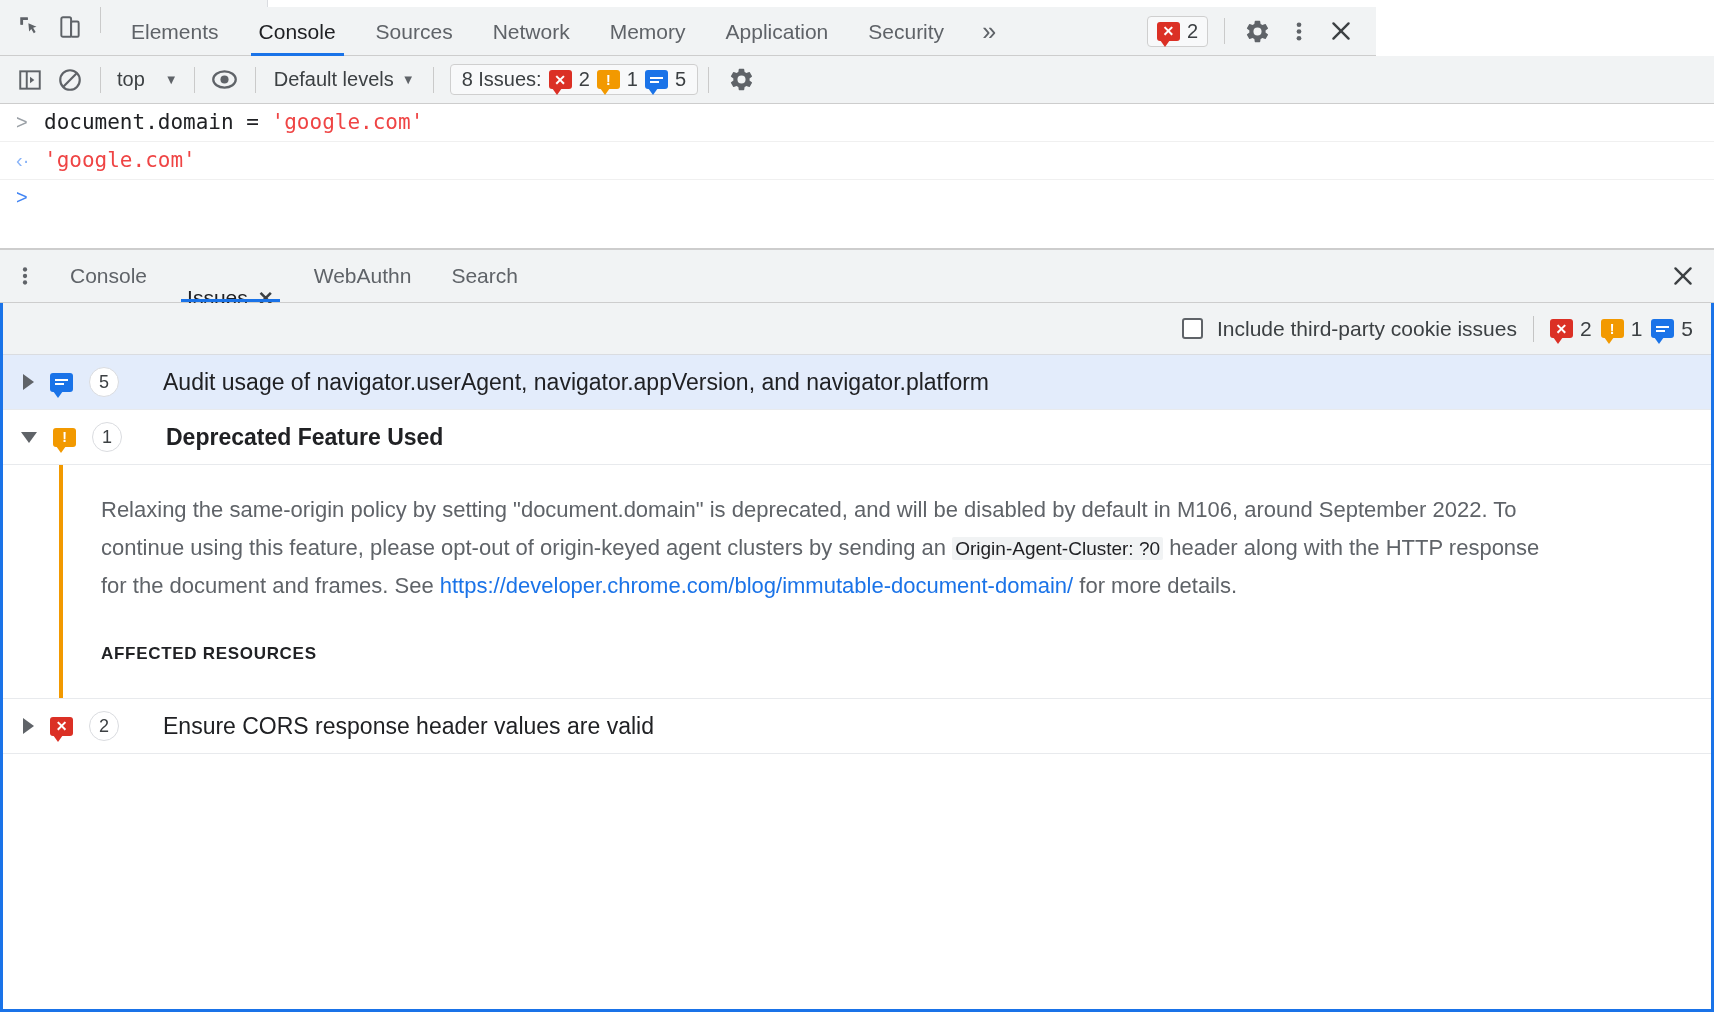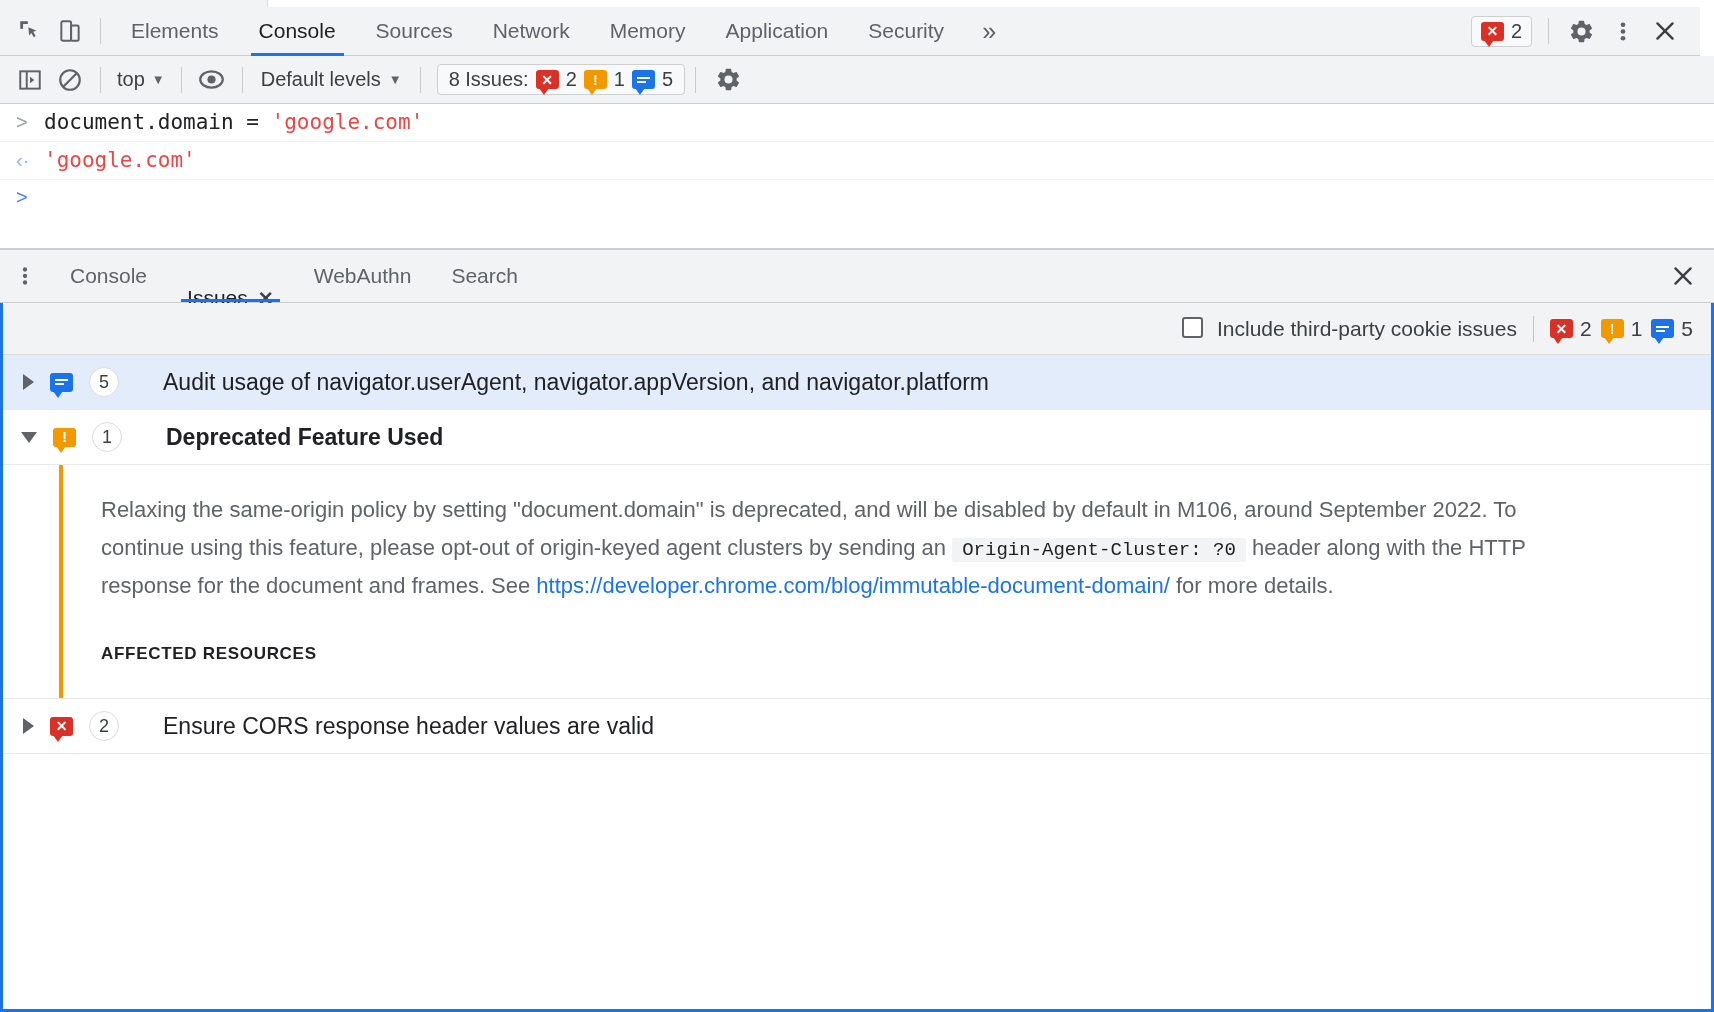--- a/index.html
+++ b/index.html
@@ -17,24 +17,24 @@
     position: absolute; top: 0; left: 0; width: 1714px; height: 7px;
     background: #ffffff;
   }
   .chrome-sliver .tab-ghost {
     position: absolute; left: 0; top: 0; width: 268px; height: 7px;
     background: #f1f3f4; border-right: 1px solid #dadce0;
   }
 
   
   .devtools-toolbar {
-    position: absolute; top: 7px; left: 0; width: 1700px; height: 49px;
+    position: absolute; top: 7px; left: 0; width: 1376px; height: 49px;
     background: #f1f3f4;
     border-bottom: 1px solid #cdcdcd;
-    display: flex; align-items: center;
+    display: flex; 
   }
   .tb-icon-btn {
     width: 40px; height: 40px;
     display: flex; align-items: center; justify-content: center;
     cursor: pointer; flex: none;
   }
   .tb-icon-btn:first-child { margin-left: 10px; }
   .tb-sep {
     width: 1px; height: 26px; background: #cacaca;
     margin: 0 10px; flex: none;
@@ -89,21 +89,21 @@
   .kebab { cursor: pointer; padding: 0 9px; display: flex; align-items: center; }
   .close-x { cursor: pointer; padding: 0 10px; display: flex; align-items: center; }
 
   
   .console-toolbar {
     position: absolute; top: 56px; left: 0; width: 1714px; height: 48px;
     background: #f1f3f4; border-bottom: 1px solid #cdcdcd;
     display: flex; align-items: center;
   }
   .ctx-select {
-    display: flex; align-items: center; gap: 7px;
+    display: flex; align-items: center; gap: 20px;
     font-size: 20px; color: #3c4043; cursor: pointer; padding: 0 6px;
   }
   .caret { font-size: 13px; color: #5f6368; }
   .filter-input {
     flex: 1; height: 33px; margin: 0 12px;
     border: 1px solid #bdc1c6; border-radius: 2px; background: #fff;
     font-size: 20px; color: #3c4043; padding: 0 10px;
     font-family: "Liberation Sans", sans-serif;
   }
   .filter-input::placeholder { color: #80868b; }
@@ -182,21 +182,21 @@
     border-right: 3px solid #1a73e8;
     border-bottom: 3px solid #1a73e8;
     overflow: hidden; background: #fff;
   }
   .issues-header {
     height: 52px; background: #f1f3f4;
     border-bottom: 1px solid #dadce0;
     display: flex; align-items: center; justify-content: flex-end;
     padding-right: 18px; gap: 16px;
   }
-  .cookie-check { display: flex; gap: 14px; cursor: pointer; }
+  .cookie-check { display: flex; align-items: center; gap: 14px; cursor: pointer; }
   .cb-box {
     width: 21px; height: 21px; border: 2px solid #5f6368; border-radius: 3px;
     background: #fff; flex: none;
   }
   .cookie-check .lbl { font-size: 21px; color: #3c4043; }
   .hdr-sep { width: 1px; height: 26px; background: #c4c4c4; }
   .counter-group { display: flex; align-items: center; gap: 9px; }
   .counter-group .pair { display: flex; align-items: center; gap: 7px; }
   .counter-group .num { font-size: 21px; color: #3c4043; }
 
@@ -228,23 +228,23 @@
     display: flex; background: #fff;
     border-bottom: 1px solid #e8eaed;
   }
   .accent-bar { width: 4px; background: #f29900; flex: none; margin-left: 56px; }
   .body-content { padding: 26px 40px 34px 38px; flex: 1; }
   .desc {
     font-size: 22px; line-height: 1.72; color: #5f6368;
     max-width: 1450px;
   }
   .desc code {
-    font-family: Liberation Mono, monospace;
+    font-family: Liberation Sans, sans-serif;
     font-size: 19px; background: #f1f3f4; color: #202124;
-    padding: 1px 10px; border-radius: 2px;
+    padding: 1px 3px; border-radius: 2px;
   }
   .desc a { color: #1a73e8; text-decoration: none; }
   .section-label {
     margin-top: 40px; font-size: 17px; font-weight: bold;
     letter-spacing: 0.7px; color: #202124; text-transform: uppercase;
   }
   .resources-box {
     margin-top: 16px; background: #f8f9fa; padding: 14px 18px 30px 18px;
   }
   .res-toggle { display: flex; align-items: center; gap: 11px; cursor: pointer; }

